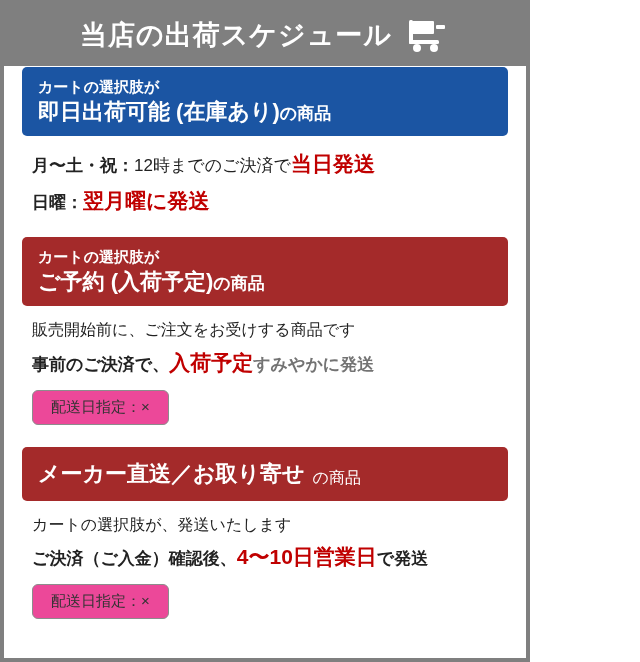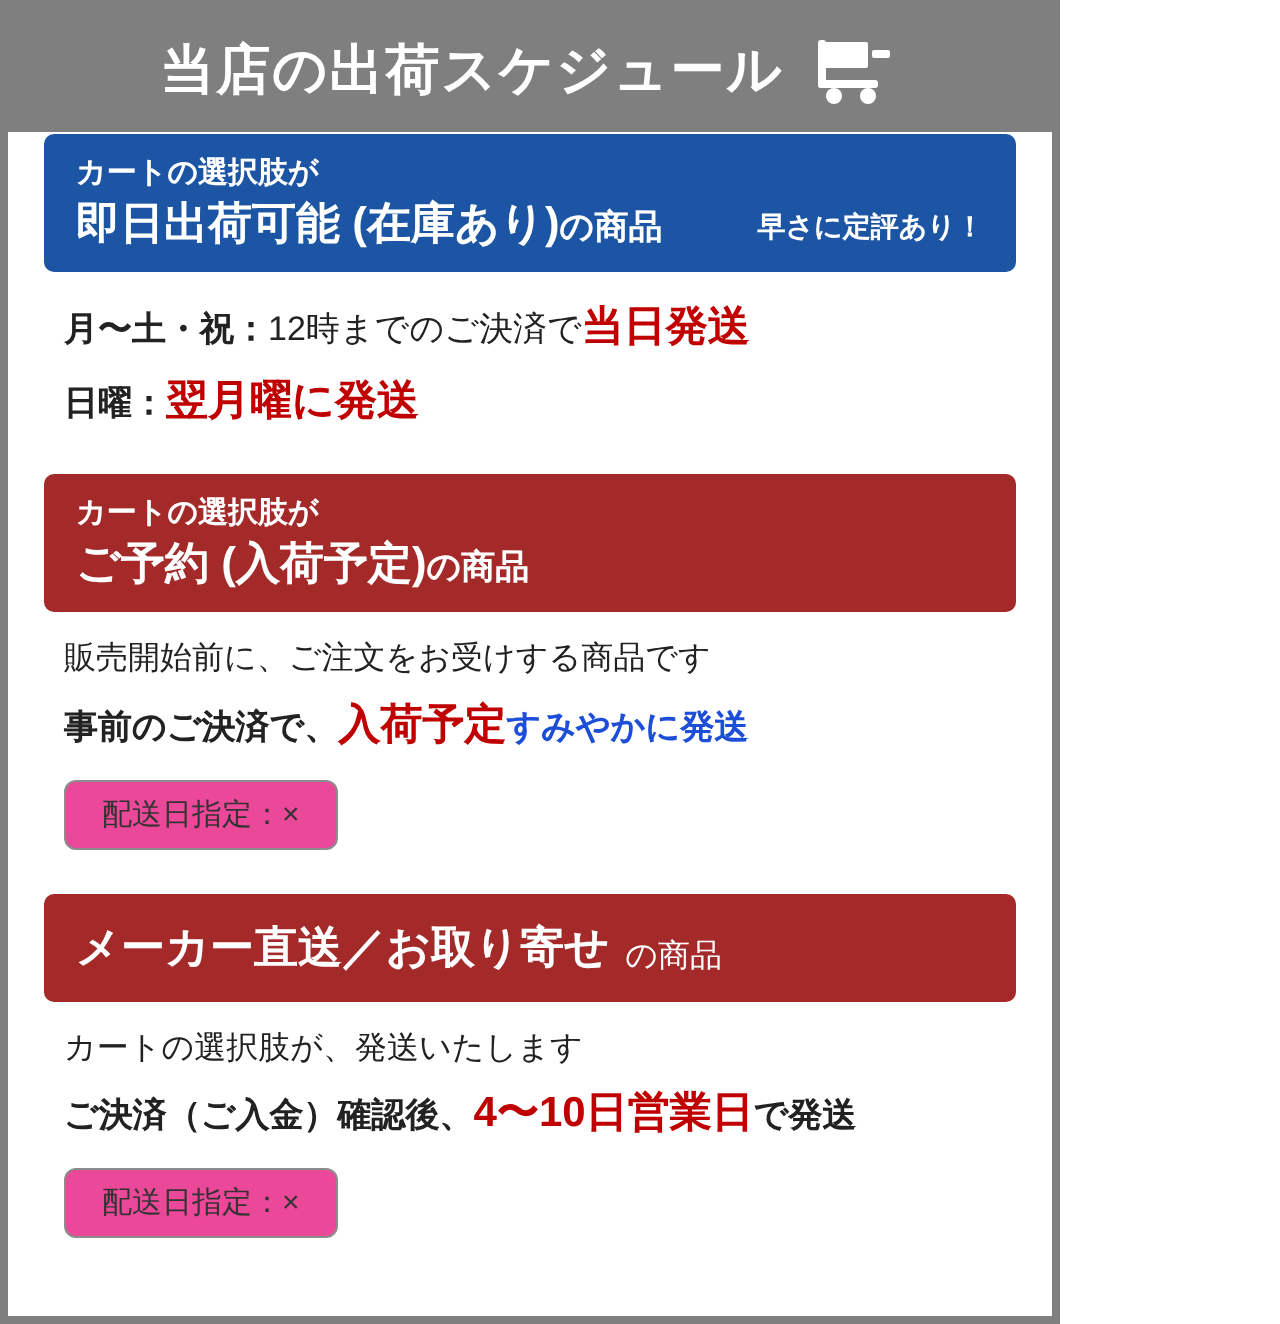--- a/index.html
+++ b/index.html
@@ -98,21 +98,21 @@
     font-size: 16px;
     line-height: 1.55;
     margin-bottom: 4px;
     white-space: nowrap;
     color: #222222;
   }
   .detail-row.large {
     font-size: 17px;
   }
   .em-red {
-    color: #1d4ed8;
+    color: #737373;
     font-weight: bold;
   }
   .em-red-xl {
     color: #c00000;
     font-weight: bold;
     font-size: 21px;
   }
   .bold {
     font-weight: bold;
   }
@@ -155,21 +155,20 @@
     </span>
   </div>
 
   <div class="content">
 
     <div class="bar blue">
       <div class="bar-small">カートの選択肢が</div>
       <div class="bar-large">
         <span>即日出荷可能 (在庫あり)</span><span class="suffix">の商品</span>
       </div>
-      <div class="bar-note">早さに定評あり！</div>
     </div>
 
     <div class="detail">
       <div class="detail-row large">
         <span class="bold">月〜土・祝：</span><span class="plain">12時までのご決済で</span><span class="em-red-xl">当日発送</span>
       </div>
       <div class="detail-row large">
         <span class="bold">日曜：</span><span class="em-red-xl">翌月曜に発送</span>
       </div>
     </div>

